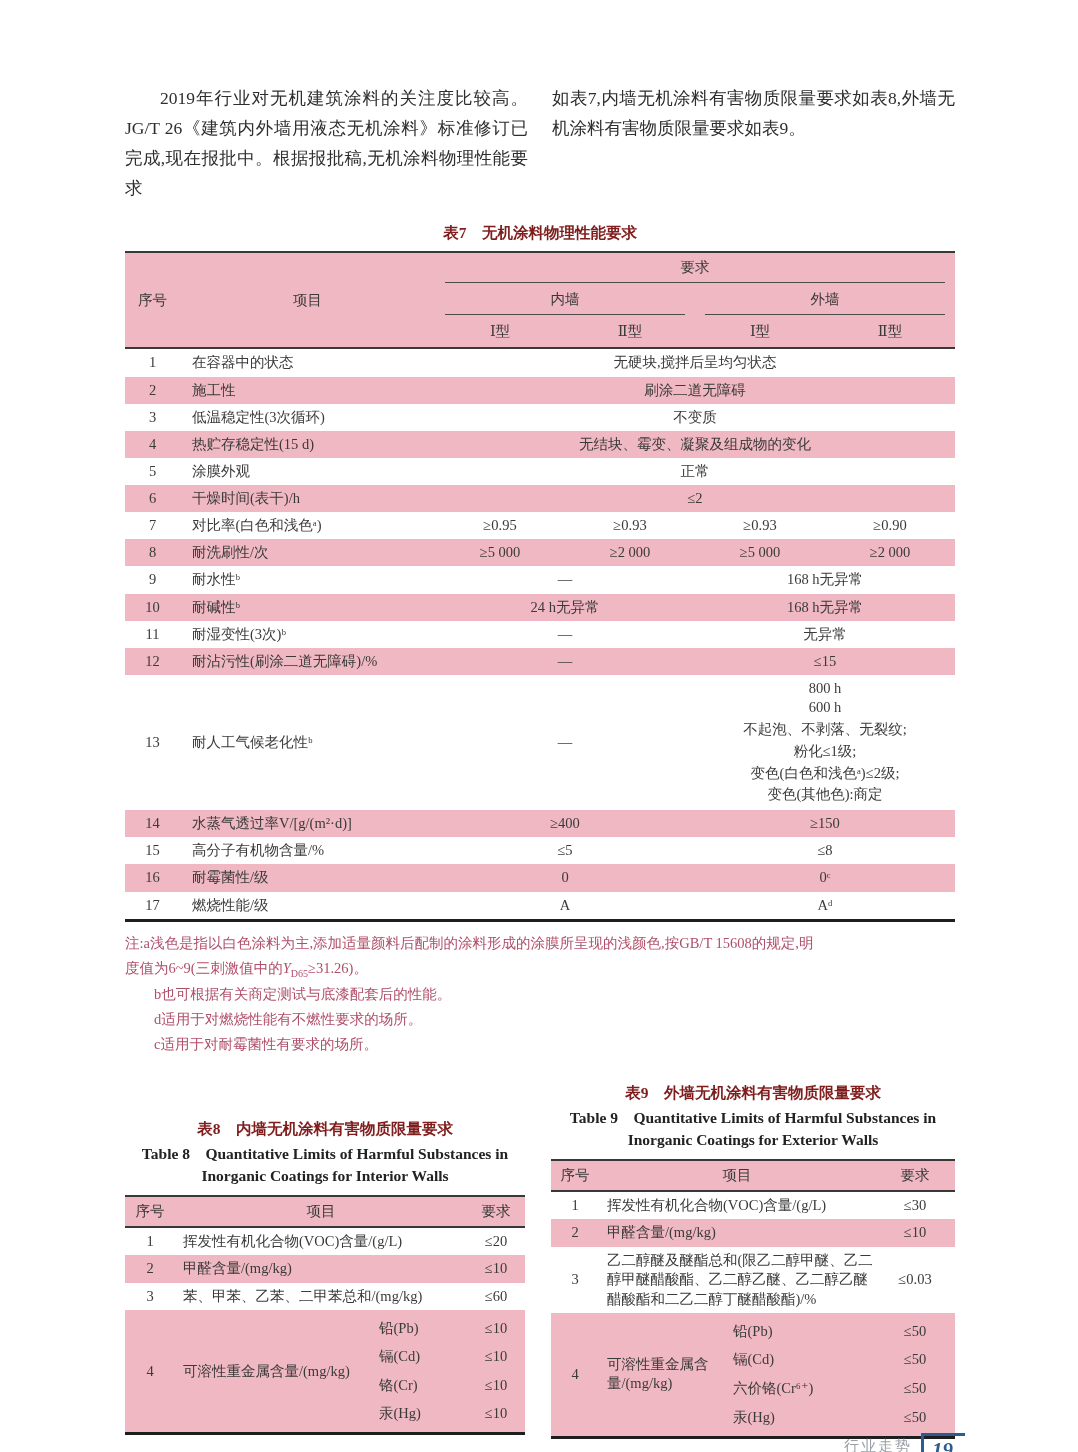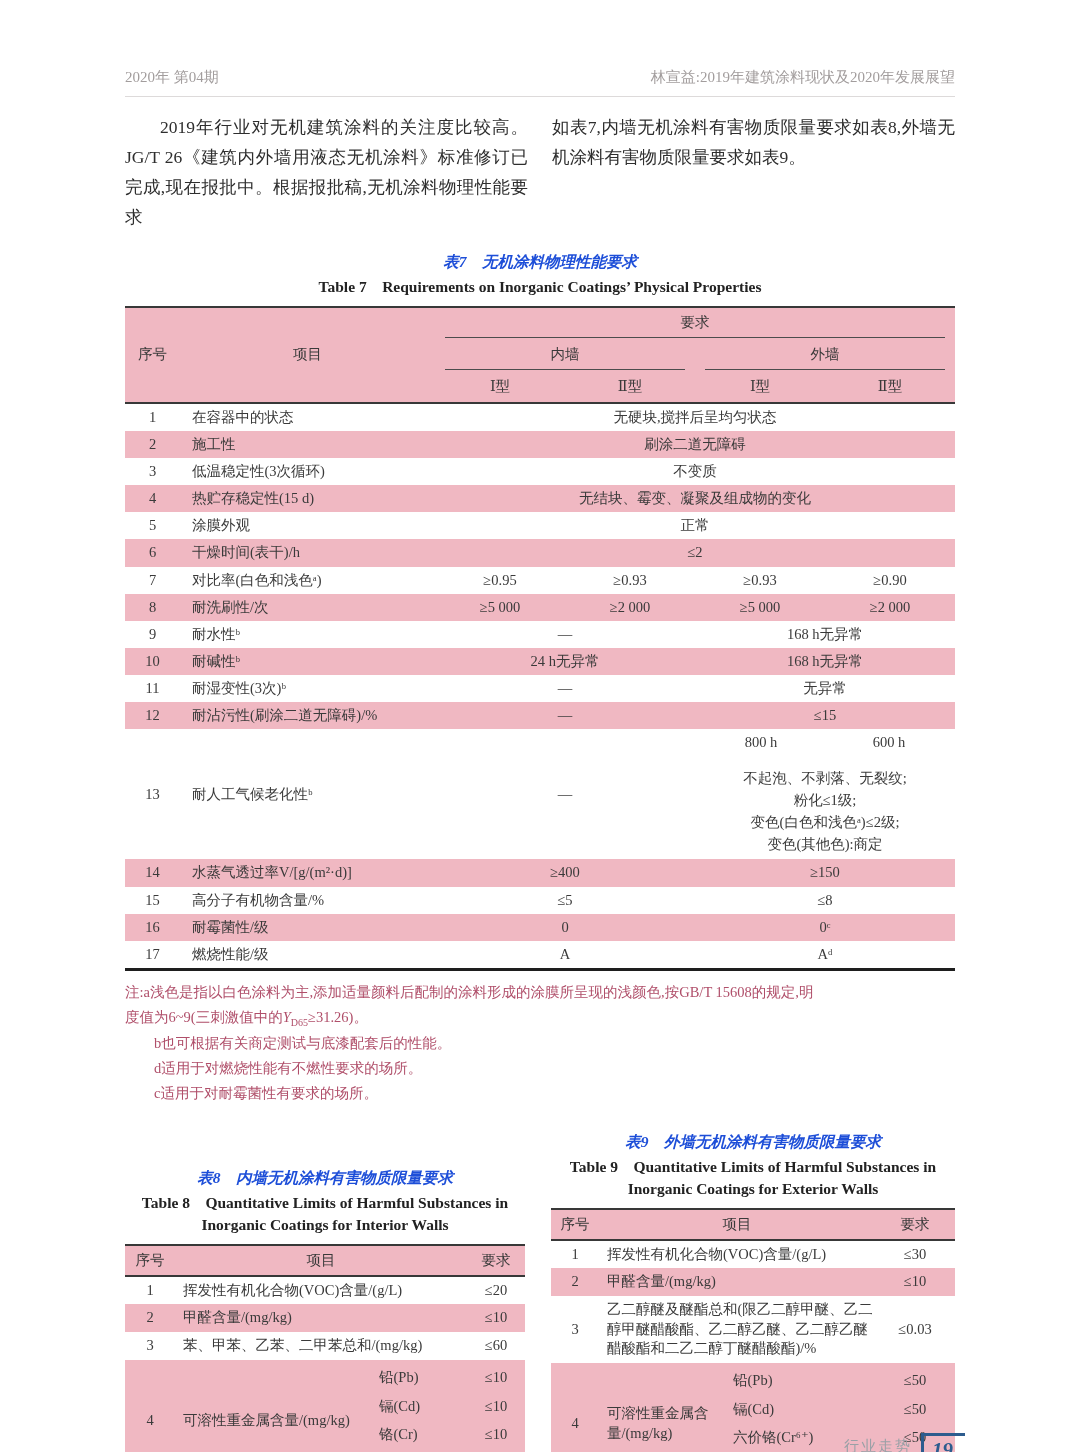--- a/index.html
+++ b/index.html
@@ -10,36 +10,36 @@
   }
   
   .page-header { display:flex; justify-content:space-between; align-items:flex-end;
     font-size:15px; color:#a29d9d; padding-bottom:9px; border-bottom:1px solid #dddada; }
   
   .intro { display:flex; gap:24px; margin-top:15px; font-size:17.5px; line-height:1.72;
     text-align:justify; color:#2e2e2e; }
   .intro .col { width:403px; }
   .indent { text-indent:2em; }
   
-  .cap-zh { text-align:center; font-size:15.5px; font-weight:bold; color:#1d4ed8; margin-top:20px;font-style:italic; }
+  .cap-zh { text-align:center; font-size:15.5px; font-weight:bold; color:#7f1d1d; margin-top:20px; }
   .cap-en { text-align:center; font-size:15.5px; font-weight:bold; color:#222; margin-top:3px; line-height:1.45; }
   
   table { border-collapse:collapse; table-layout:fixed; }
   td { overflow:hidden; }
   
   #table7 { width:830px; margin-top:7px; font-size:14.5px; color:#3a3a3a;
     border-top:2px solid #383838; border-bottom:3px solid #1e1e1e; }
   #table7 thead { background:#f0b8c2; border-bottom:2px solid #383838; }
   #table7 thead td { text-align:center; padding:2px 0; }
   #table7 .hdr-line { border-bottom:1px solid #4c4c4c; padding:3px 0 5px; margin:0 10px; }
   #table7 thead tr.types td { padding:5px 0 6px; }
   #table7 tbody td { padding:4px 2px; text-align:center; vertical-align:middle; line-height:1.32; }
   #table7 tbody td.c-item { text-align:left; padding-left:12px; }
   #table7 tbody tr.pink { background:#f0b8c2; }
-  .split { display:flex; margin-bottom:16px; }
+  .split { display:flex; margin-bottom:2px;flex-direction:column; }
   .split span { flex:1; text-align:center; }
   .aging-lines div { line-height:1.5; }
   
   .notes { margin-top:9px; font-size:14.5px; color:#b04f6a; line-height:1.72; }
   .notes p { margin:0; }
   .sub { font-size:10px; vertical-align:-4px;text-align:center; }
   
   .bottom { display:flex; gap:26px; margin-top:26px; }
   .bt-left  { width:400px; margin-top:36px; }
   .bt-right { width:404px; }
@@ -61,32 +61,27 @@
   .footer-en { font-size:10px; color:#c3c7cb; margin-top:1px;
     font-family:"Liberation Sans","DejaVu Sans",sans-serif; }
   .page-num { border-left:3px solid #2d5c8e; border-top:3px solid #2d5c8e;
     padding:2px 12px 9px 8px; font-style:italic; font-weight:bold; font-size:21px; color:#2d5c8e; }
 </style>
 </head>
 <body>
 
 <div class="page">
 
-  <div class="page-header">
-    <span>2020年 第04期</span>
-    <span>林宣益:2019年建筑涂料现状及2020年发展展望</span>
-  </div>
 
   <div class="intro">
     <p class="col indent" style="margin:0">2019年行业对无机建筑涂料的关注度比较高。JG/T 26《建筑内外墙用液态无机涂料》标准修订已完成,现在报批中。根据报批稿,无机涂料物理性能要求</p>
     <p class="col" style="margin:0">如表7,内墙无机涂料有害物质限量要求如表8,外墙无机涂料有害物质限量要求如表9。</p>
   </div>
 
   <div class="cap-zh">表7　无机涂料物理性能要求</div>
-  <div class="cap-en">Table 7　Requirements on Inorganic Coatings’ Physical Properties</div>
 
   <table id="table7">
     <colgroup>
         <col style="width:55px">
         <col style="width:255px">
         <col style="width:130px">
         <col style="width:130px">
         <col style="width:130px">
         <col style="width:130px">
       </colgroup>

